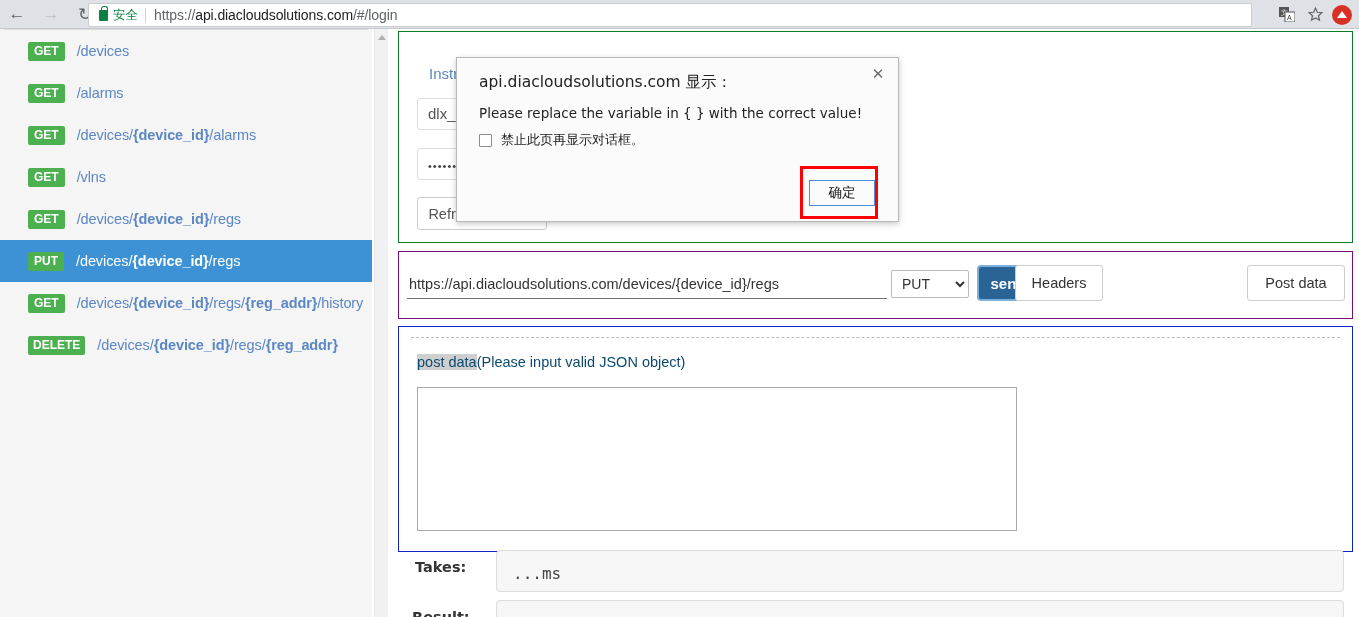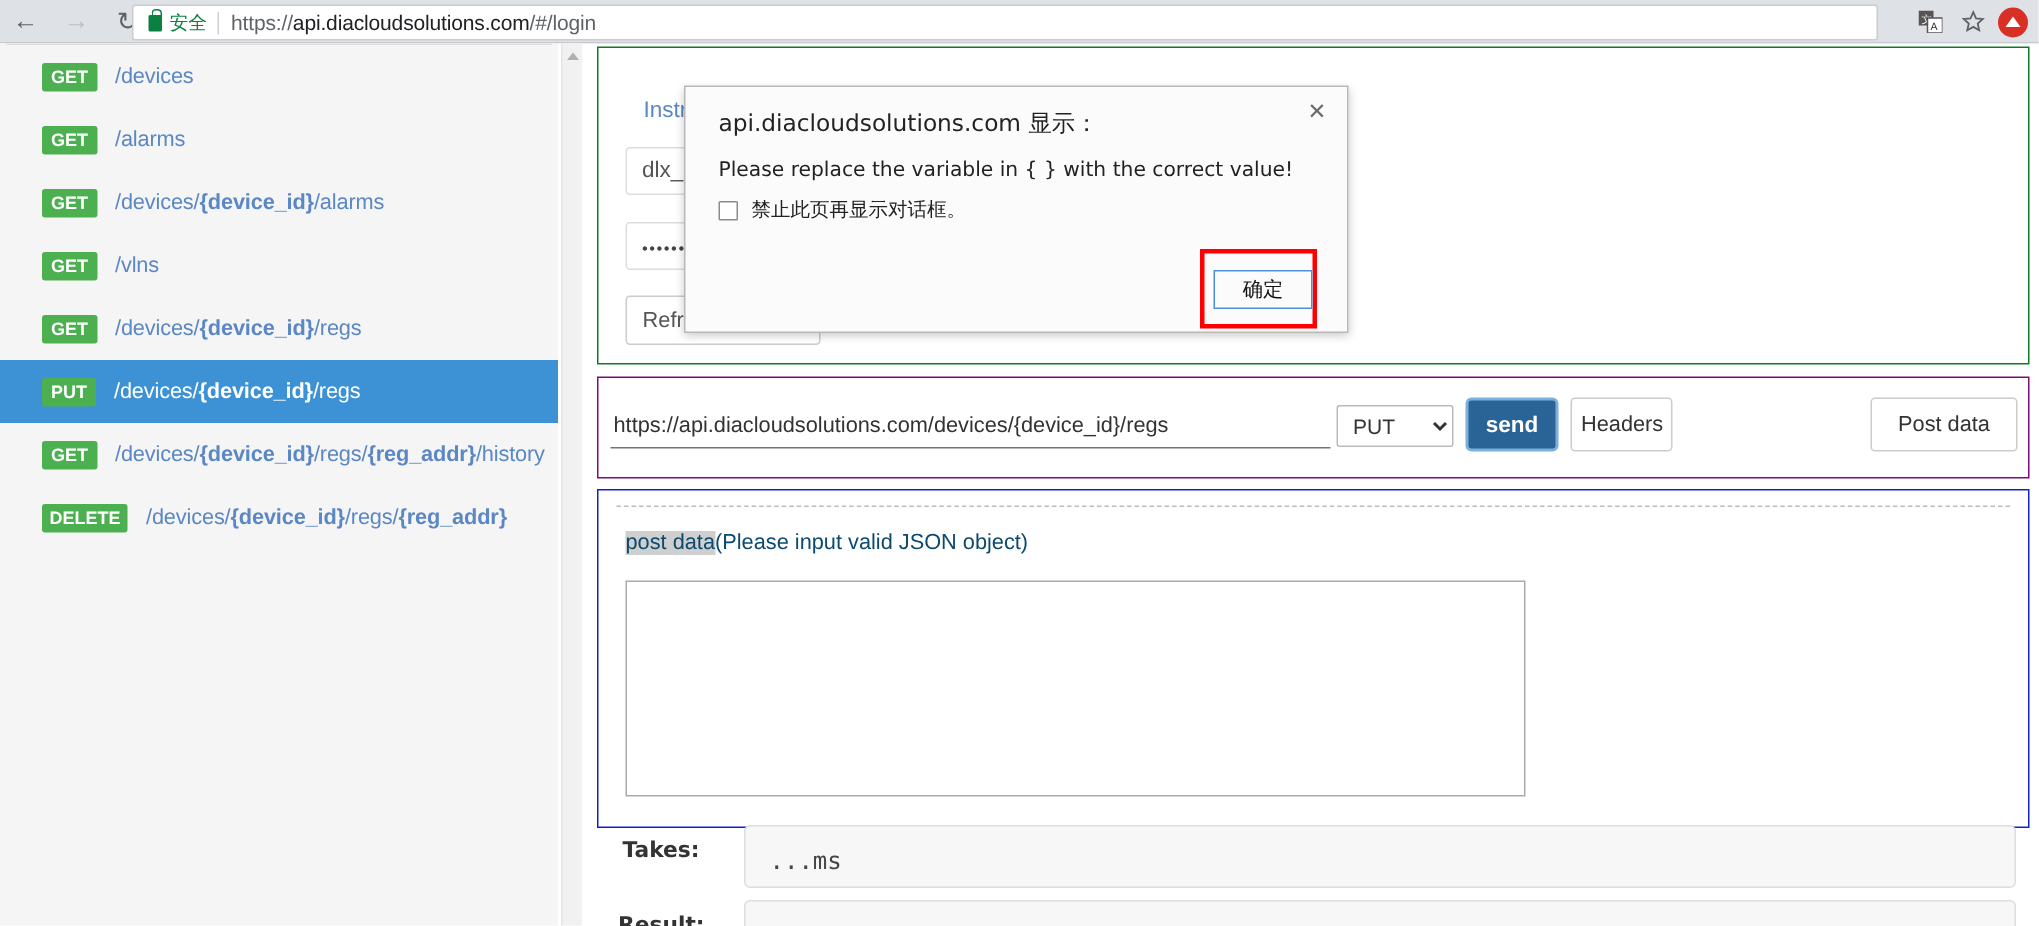--- a/index.html
+++ b/index.html
@@ -249,21 +249,21 @@
     position: absolute; top: 13px;
     height: 36px;
     border: 1px solid #ccc;
     border-radius: 3px;
     background: #fff;
     color: #333;
     font-size: 14.5px;
     cursor: pointer;
     font-family: "Liberation Sans", sans-serif;
   }
-  #btn-headers { left: 648px; width: 68px; }
+  #btn-headers { left: 616px; width: 88px; }
   #btn-urlparams { left: 740px; width: 104px; }
   #btn-postdata { left: 848px; width: 98px; }
 
   
   #postdata-panel {
     position: absolute; left: 8px; top: 297px;
     width: 955px; height: 226px;
     border: 1.5px solid #1022c8;
     background: #fff;
   }

